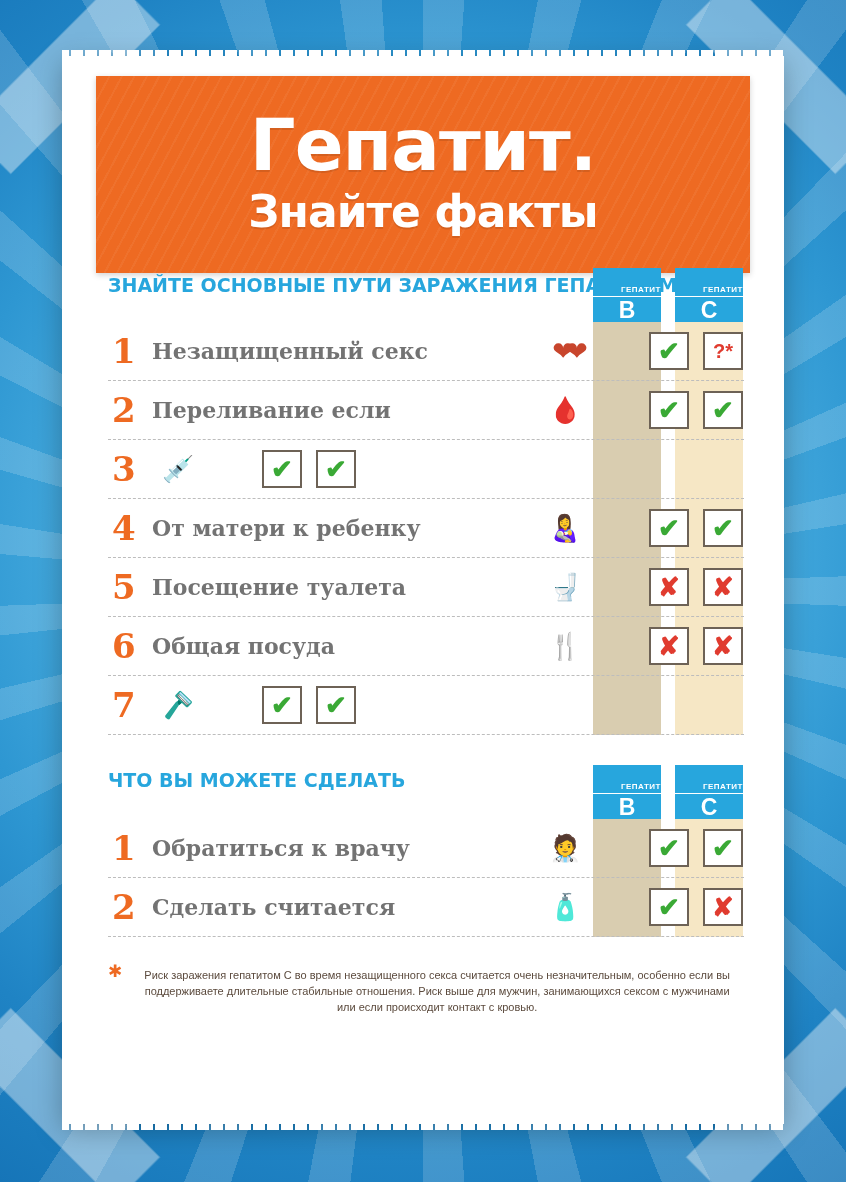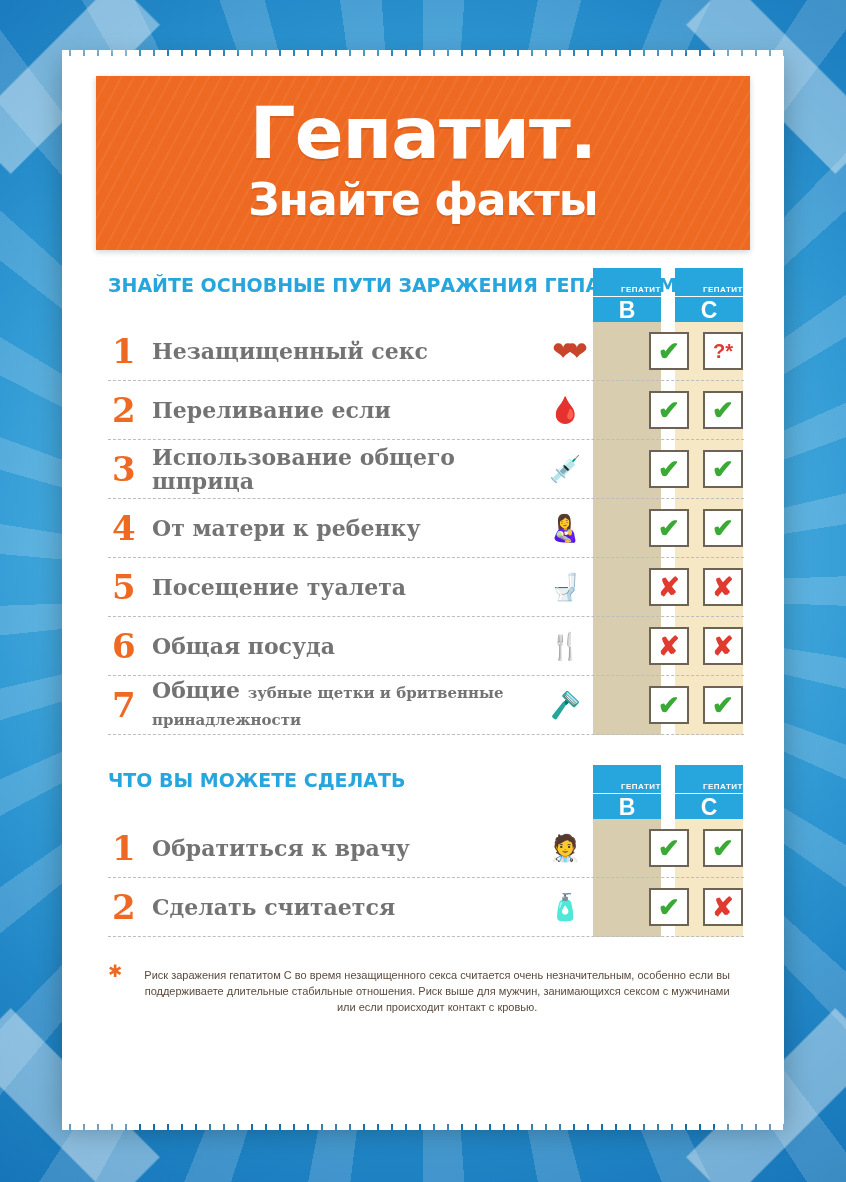--- a/index.html
+++ b/index.html
@@ -73,21 +73,21 @@
   }
   .sheet::before { top: -6px; }
   .sheet::after  { bottom: -6px; }
 
   
   .banner {
     position: absolute;
     left: 34px;
     top: 20px;
     width: 654px;
-    height: 174px;
+    height: 197px;
     background: #ee6a22;
     background-image:
       repeating-linear-gradient(118deg, rgba(255,255,255,0.05) 0 2px, rgba(255,255,255,0) 2px 11px);
     display: flex;
     flex-direction: column;
     align-items: center;
     justify-content: center;
     box-shadow: 0 2px 6px rgba(0,0,0,0.18);
   }
   .banner-line1 {
@@ -303,21 +303,20 @@
             <div class="label">Переливание если</div>
             <div class="row-icon">🩸</div>
             <div class="marks">
               <div class="mark yes">✔</div>
               <div class="mark yes">✔</div>
             </div>
           </div>
 
           <div class="row">
             <div class="num">3</div>
-            <div class="label">Использование общего шприца</div>
             <div class="row-icon">💉</div>
             <div class="marks">
               <div class="mark yes">✔</div>
               <div class="mark yes">✔</div>
             </div>
           </div>
 
           <div class="row">
             <div class="num">4</div>
             <div class="label">От матери к ребенку</div>
@@ -343,23 +342,20 @@
             <div class="label">Общая посуда</div>
             <div class="row-icon">🍴</div>
             <div class="marks">
               <div class="mark no">✘</div>
               <div class="mark no">✘</div>
             </div>
           </div>
 
           <div class="row">
             <div class="num">7</div>
-            <div class="label">
-              <span>Общие </span><span class="small">зубные щетки и бритвенные принадлежности</span>
-            </div>
             <div class="row-icon">🪒</div>
             <div class="marks">
               <div class="mark yes">✔</div>
               <div class="mark yes">✔</div>
             </div>
           </div>
         </div>
       </div>
 
       <div class="section2" style="position:relative;">

